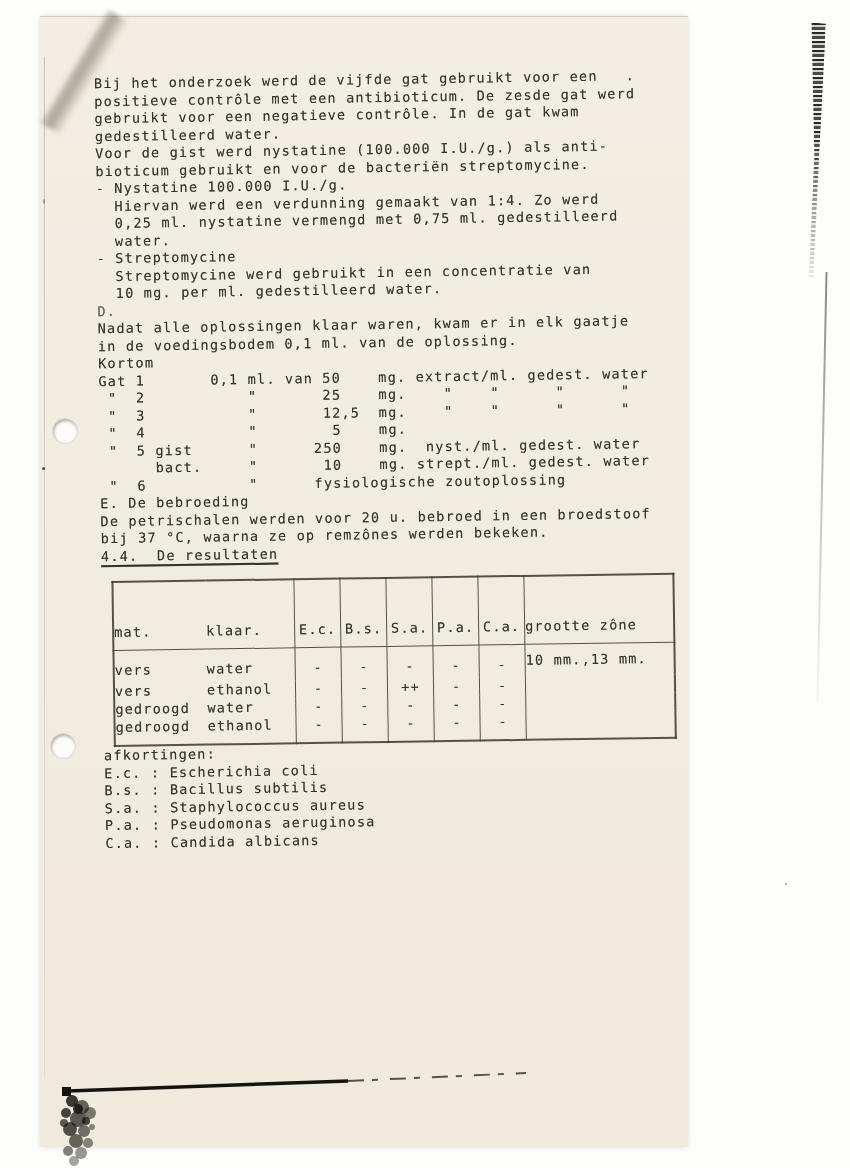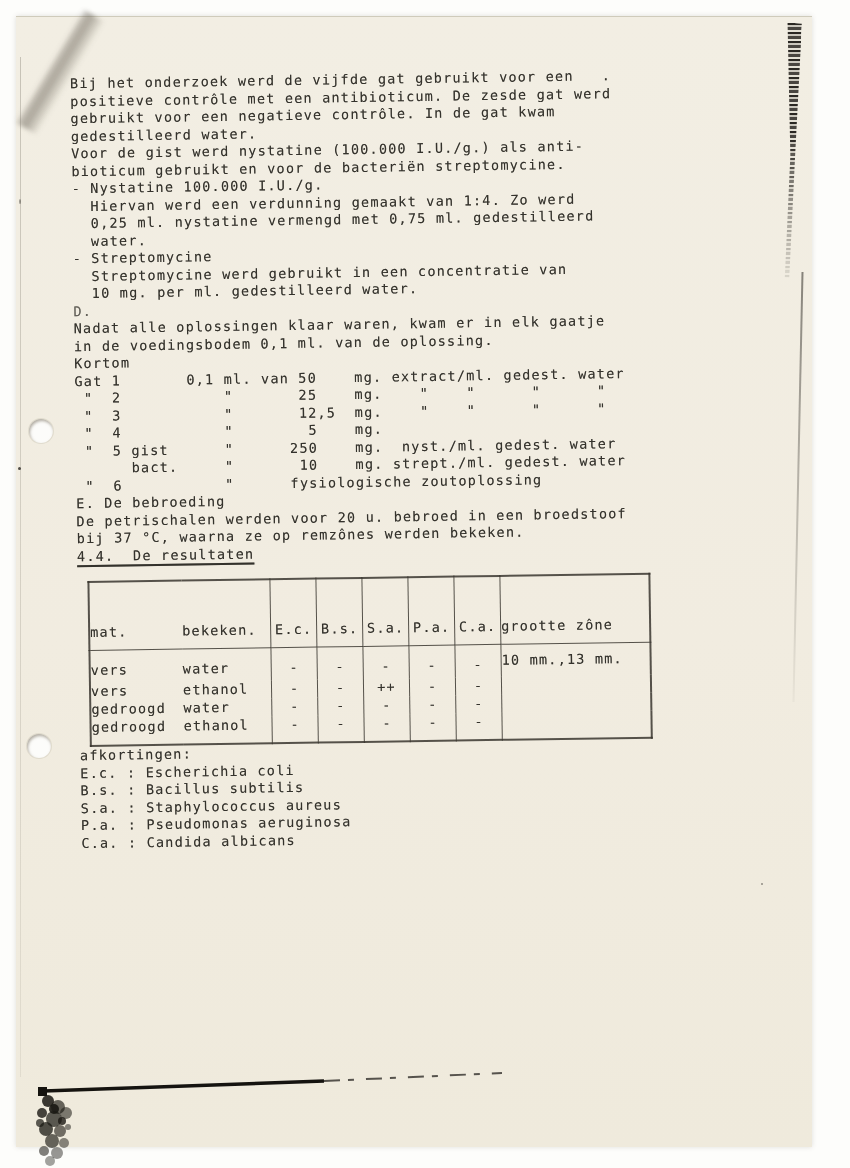--- a/index.html
+++ b/index.html
@@ -2,21 +2,21 @@
 <html><head>
 <meta charset="utf-8">
 <style>
   html,body{margin:0;padding:0;}
   body{
     width:850px;height:1168px;position:relative;overflow:hidden;
     background:#fdfdfb;
     font-family:"DejaVu Sans Mono","Liberation Mono",monospace;
   }
   .page{
-    position:absolute;left:16px;top:16px;width:796px;height:1130px;
+    position:absolute;left:40px;top:16px;width:648px;height:1130px;
     background:linear-gradient(180deg,#f2eee3 0%,#f1ece0 55%,#efeadc 100%);
     box-shadow:0 0 5px rgba(90,85,70,.18);
     border-top:1px solid rgba(150,145,125,.35);
   }
   
   .fold{
     position:absolute;left:-22px;top:42px;width:132px;height:26px;
     background:linear-gradient(to bottom,rgba(110,104,92,0) 0%,rgba(104,98,86,.50) 58%,rgba(70,64,54,.30) 80%,rgba(0,0,0,0) 100%);
     transform:rotate(121deg);filter:blur(2px);
   }
@@ -129,21 +129,21 @@
  "  6           "      fysiologische zoutoplossing</pre>
     <pre class="b-ehead">E. De bebroeding</pre>
     <pre class="b-epara">De petrischalen werden voor 20 u. bebroed in een broedstoof
 bij 37 °C, waarna ze op remzônes werden bekeken.</pre>
     <pre class="b-reshead">4.4.  De resultaten</pre>
 
     <table class="results">
       <tbody>
         <tr class="hrow">
           <td class="mat">mat.</td>
-          <td class="opl">bekeken.</td>
+          <td class="opl">klaar.</td>
           <td class="val">E.c.</td>
           <td class="val">B.s.</td>
           <td class="val">S.a.</td>
           <td class="val">P.a.</td>
           <td class="val">C.a.</td>
           <td class="zone">grootte zône</td>
         </tr>
         <tr class="brow first">
           <td class="mat">vers</td>
           <td class="opl">water</td>

